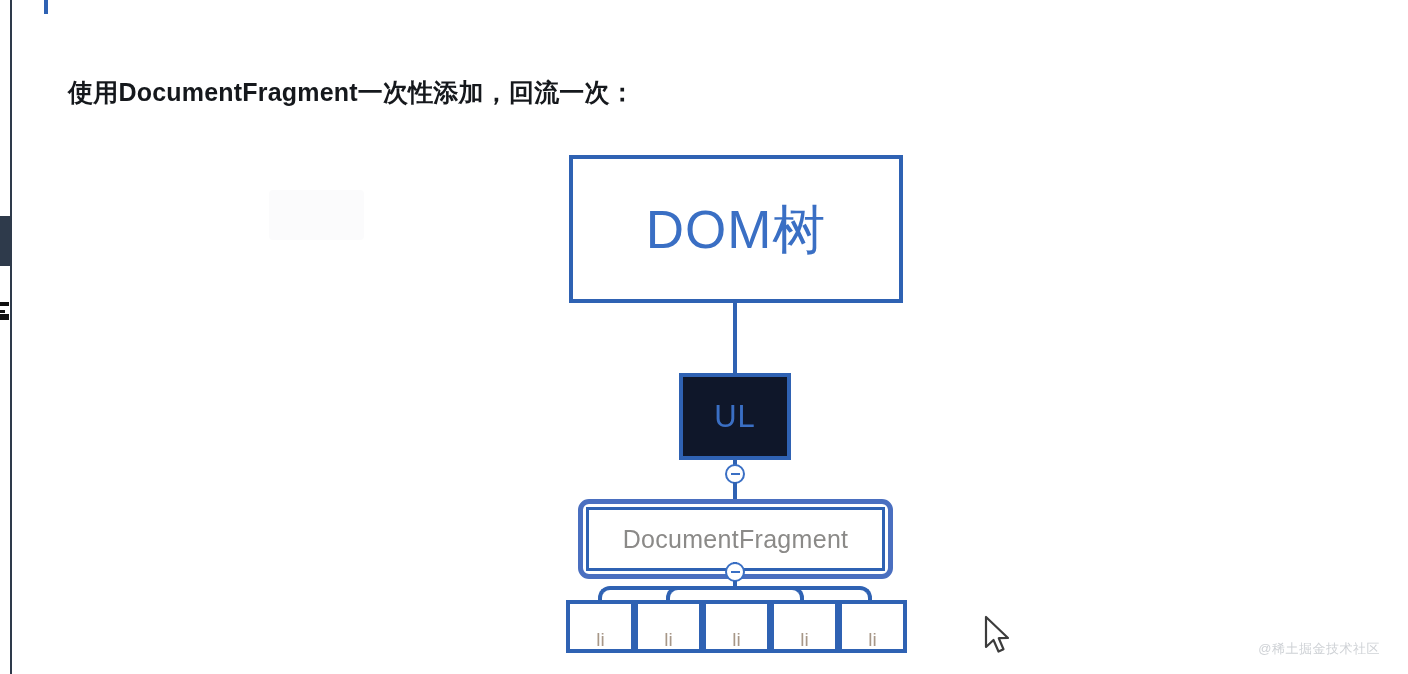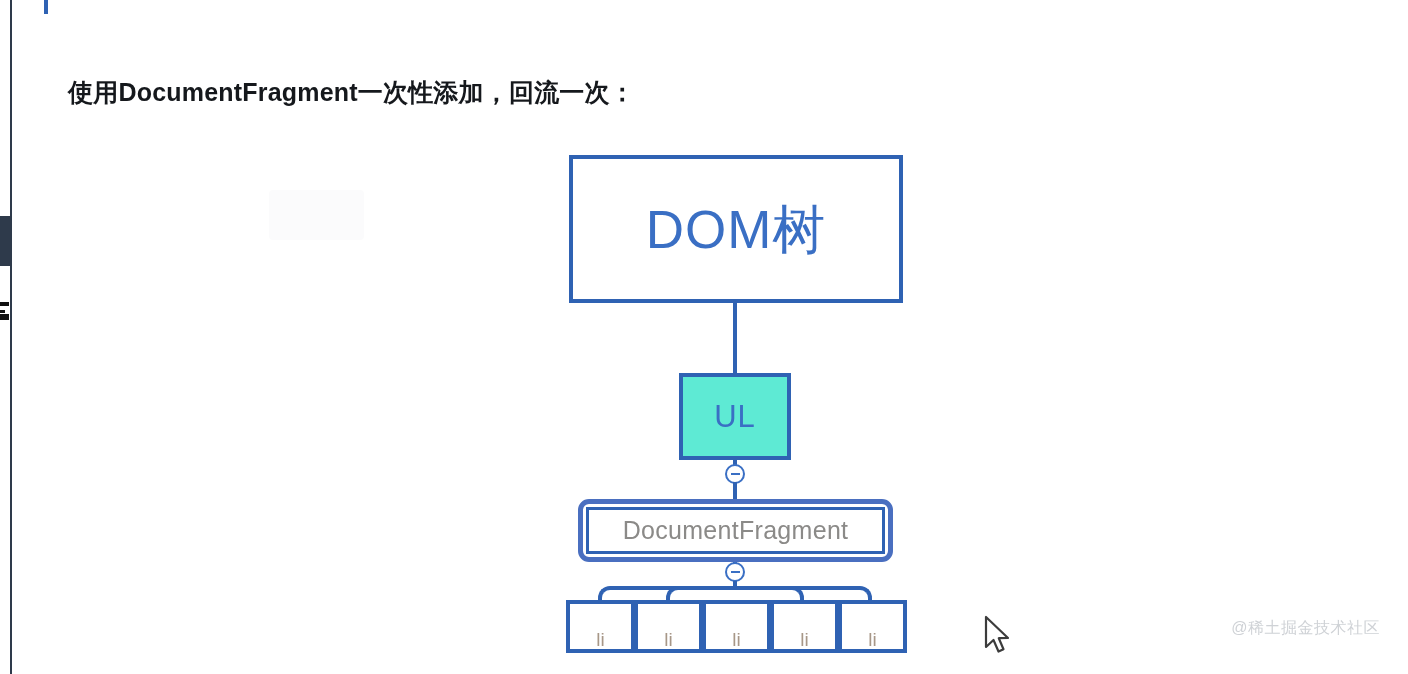--- a/index.html
+++ b/index.html
@@ -86,37 +86,37 @@
     letter-spacing: 1px;
     line-height: 1;
   }
 
   
   #ul-box {
     position: absolute;
     left: 635px; top: 373px;
     width: 112px; height: 87px;
     border: 4px solid #2f62b3;
-    background: #5eead4;
+    background: #0f172a;
     display: flex;
     align-items: center;
     justify-content: center;
   }
   #ul-box-label {
     font-size: 31px;
     color: #3a6fc4;
     letter-spacing: 1px;
     line-height: 1;
   }
 
   
   #fragment-box {
     position: absolute;
     left: 534px; top: 499px;
-    width: 315px; height: 63px;
+    width: 315px; height: 80px;
     border: 5px solid #4a6fc0;
     border-radius: 11px;
     background: #ffffff;
     padding: 3px;
   }
   #fragment-inner {
     width: 100%; height: 100%;
     border: 3px solid #2f62b3;
     background: #ffffff;
     display: flex;
@@ -218,22 +218,22 @@
   #bracket-center {
     left: 689px; top: 586px;
     width: 4px; height: 14px;
     background: #2f62b3;
     border: none;
   }
 
   
   #watermark {
     position: absolute;
-    right: 28px; bottom: 35px;
-    font-size: 16px;
+    right: 28px; bottom: 16px;
+    font-size: 13px;
     color: #cfd2d6;
     letter-spacing: 0.5px;
     white-space: nowrap;
   }
 
   
   #cursor {
     position: absolute;
     left: 984px; top: 615px;
     width: 30px; height: 44px;

